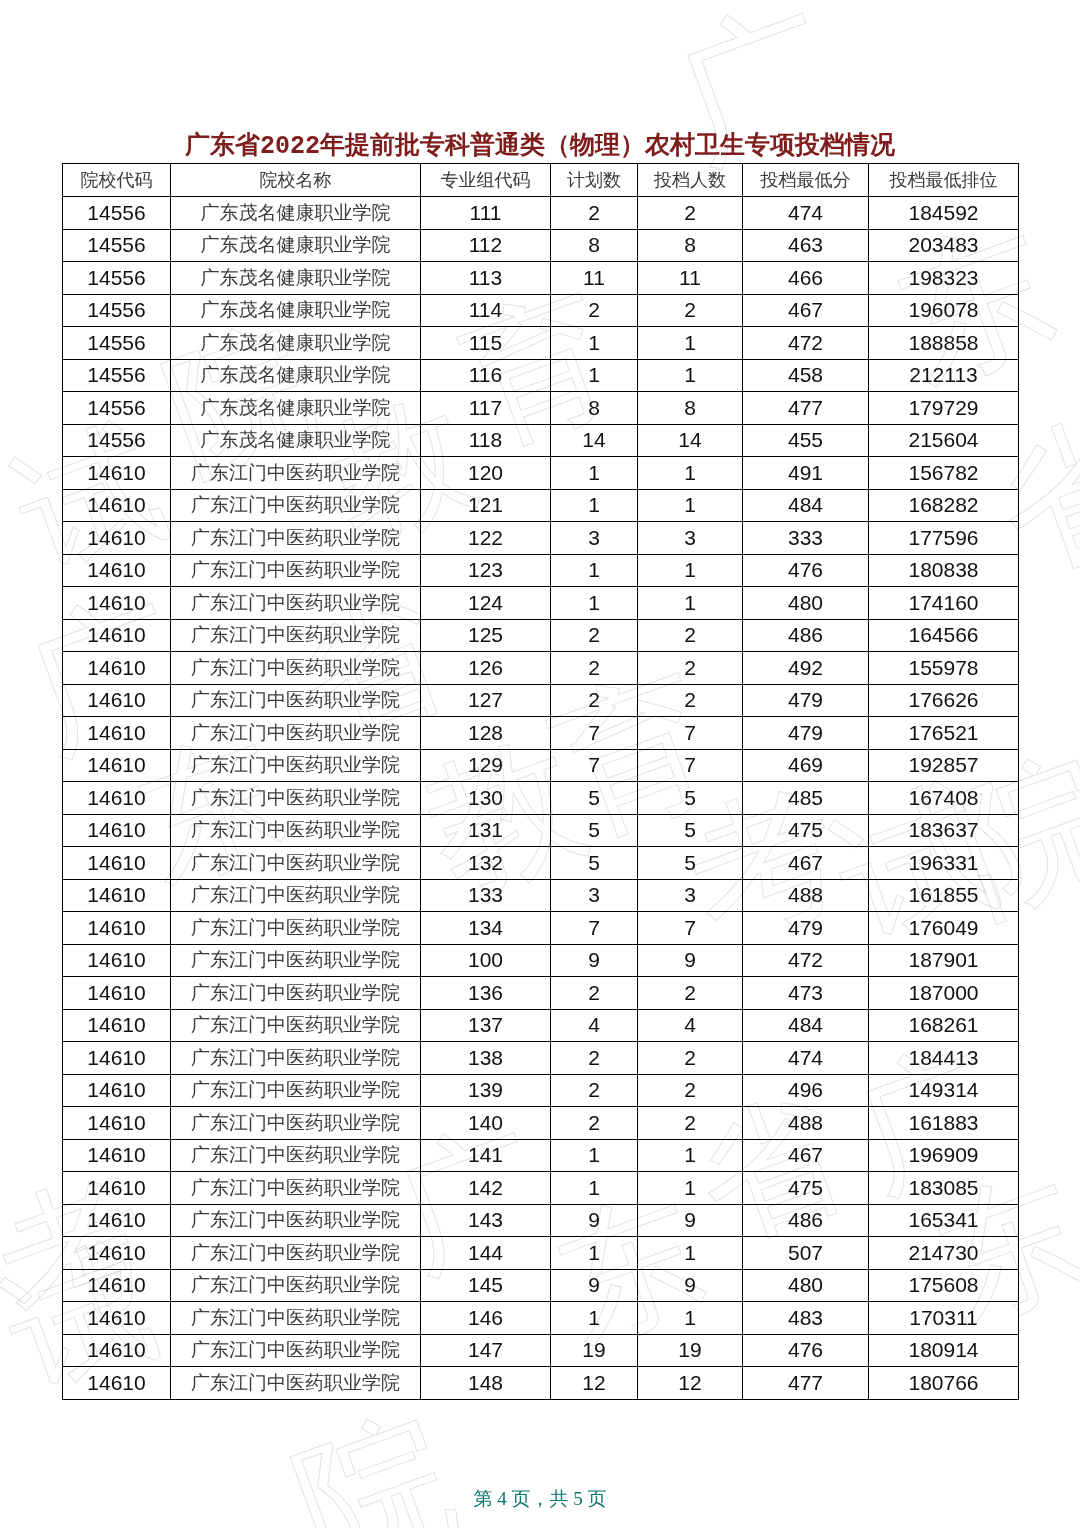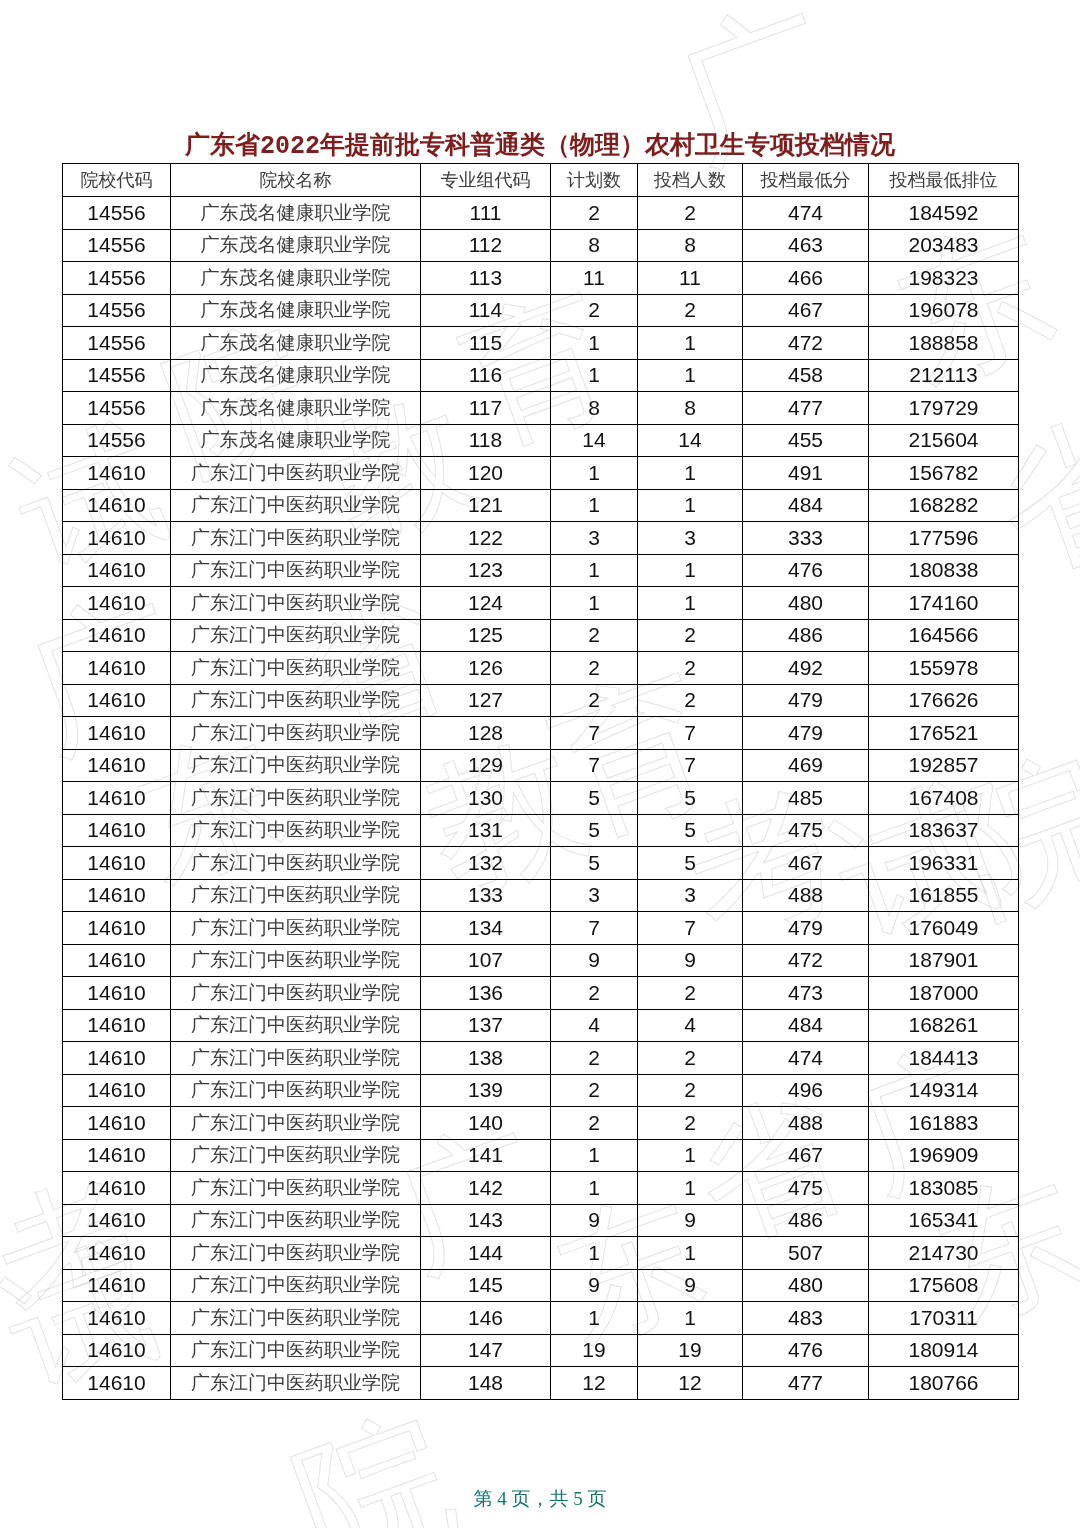--- a/index.html
+++ b/index.html
@@ -387,21 +387,21 @@
             <td class="name">广东江门中医药职业学院</td>
             <td class="group">134</td>
             <td class="plan">7</td>
             <td class="count">7</td>
             <td class="score">479</td>
             <td class="rank">176049</td>
           </tr>
           <tr>
             <td class="code">14610</td>
             <td class="name">广东江门中医药职业学院</td>
-            <td class="group">107</td>
+            <td class="group">100</td>
             <td class="plan">9</td>
             <td class="count">9</td>
             <td class="score">472</td>
             <td class="rank">187901</td>
           </tr>
           <tr>
             <td class="code">14610</td>
             <td class="name">广东江门中医药职业学院</td>
             <td class="group">136</td>
             <td class="plan">2</td>

